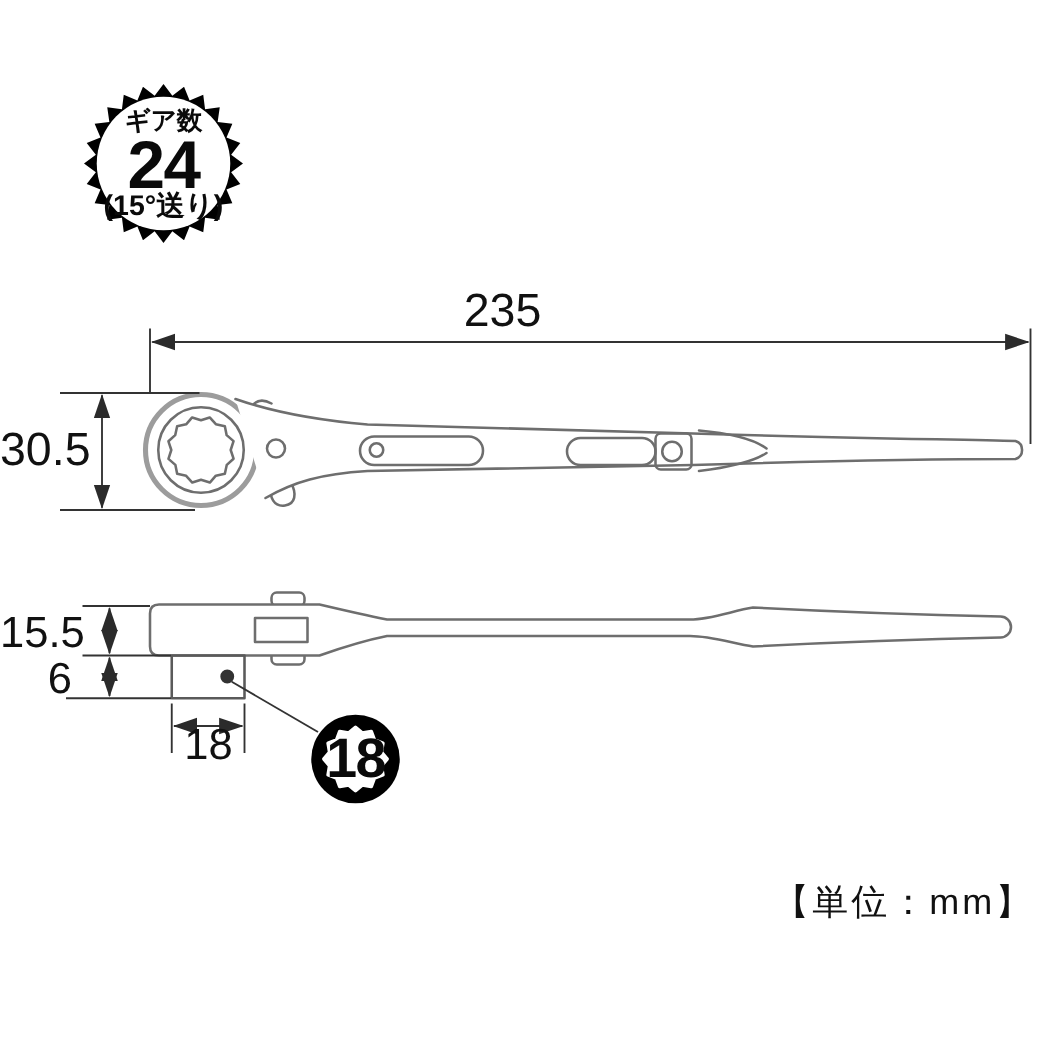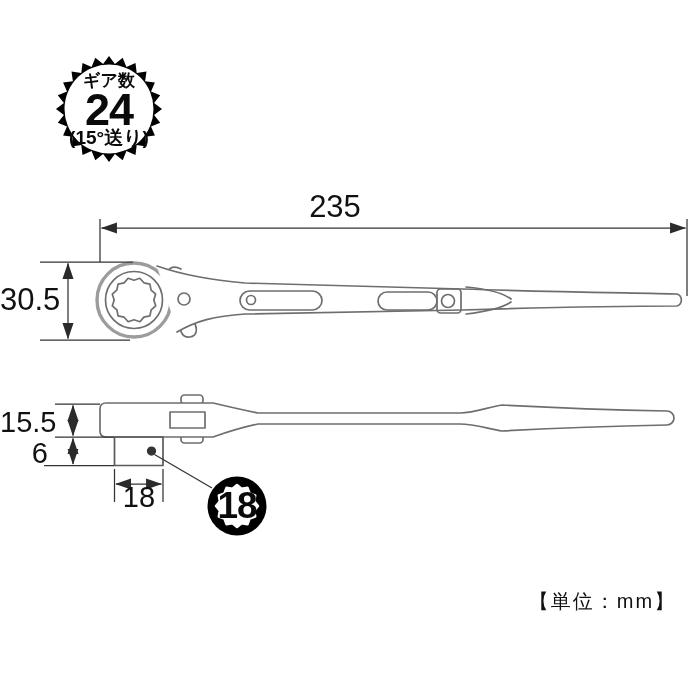--- a/index.html
+++ b/index.html
@@ -10,21 +10,21 @@
   .stage svg{position:absolute;left:0;top:0;}
   .lbl{
     position:absolute;color:#111111;white-space:nowrap;
     font-family:"Liberation Sans","DejaVu Sans",sans-serif;
   }
   .dim{font-size:31px;font-weight:400;letter-spacing:0px;}
   .dim-sm{font-size:29px;font-weight:400;}
   .center{text-align:center;}
   .right{text-align:right;}
   .badge-txt{font-weight:bold;text-align:center;color:#0a0a0a;}
-  .unit{font-size:20px;color:#111;letter-spacing:2px;}
+  .unit{font-size:24px;color:#111;letter-spacing:2px;}
 </style>
 </head>
 <body>
 
 <div class="stage">
 
   <svg width="700" height="700" viewBox="0 0 700 700">
     <defs>
       <marker id="arr" viewBox="0 0 10 10" refX="9.5" refY="5" markerWidth="13" markerHeight="13" orient="auto-start-reverse">
         <path d="M0,1.6 L10,5 L0,8.4 Z" fill="#2b2b2b"></path>

